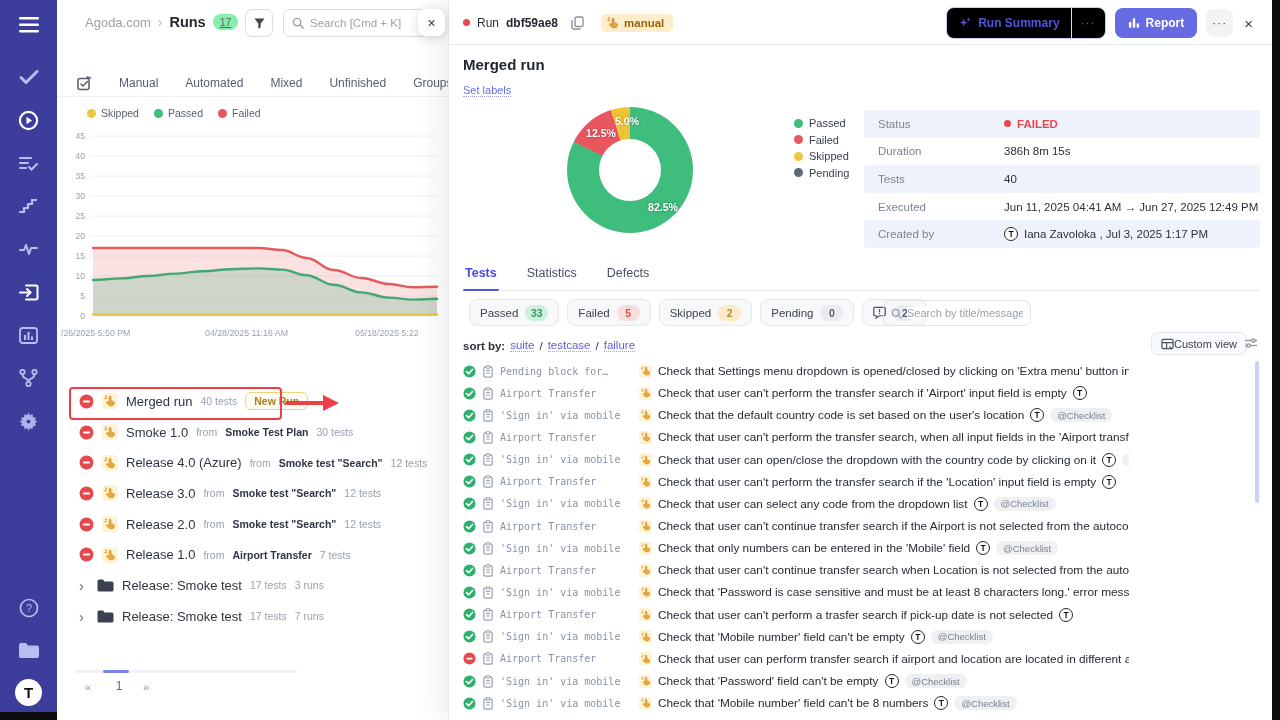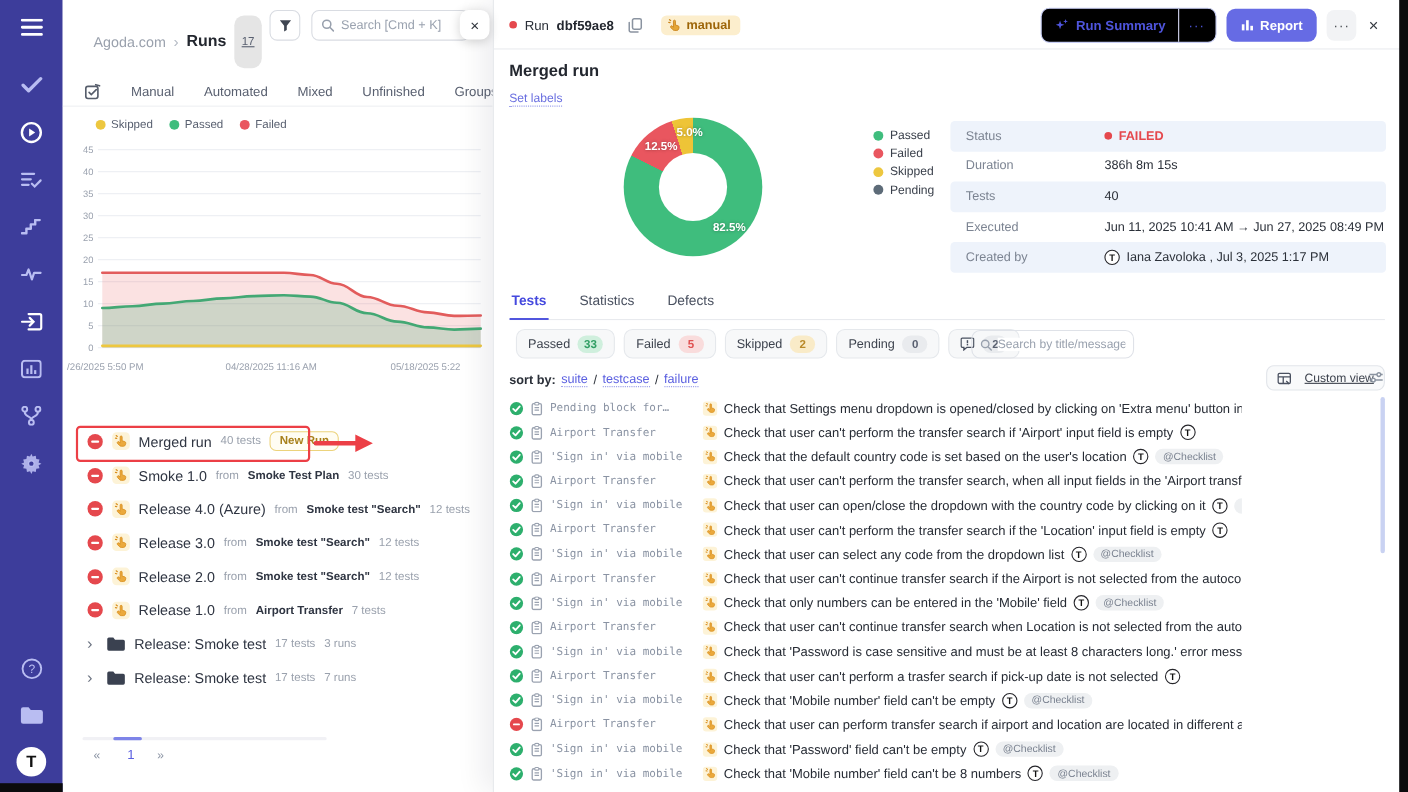--- a/index.html
+++ b/index.html
@@ -18,21 +18,21 @@
   .sb-bottom { margin-top:auto; display:flex; flex-direction:column; gap:16px; margin-bottom:14px; align-items:center;}
   .sb-avatar { width:27px; height:27px; border-radius:50%; background:#fff; color:#111;
     display:flex; align-items:center; justify-content:center; font-weight:bold; font-size:15px; }
 
   
   .left-panel { position:absolute; left:57px; top:0; width:391px; height:720px; background:#fff; overflow:hidden; }
   .breadcrumb { position:absolute; left:28px; top:14px; display:flex; align-items:center; gap:7px; font-size:13px; }
   .bc-project { color:#9aa1ad; }
   .bc-sep { color:#b6bcc6; font-size:14px; }
   .bc-page { color:#23272f; font-weight:bold; font-size:14.5px; }
-  .bc-count { background:#e5e5e5; color:#596070; font-size:10.5px; padding:18px 7px; border-radius:9px;text-decoration:underline; }
+  .bc-count { background:#86efac; color:#596070; font-size:10.5px; padding:2px 7px; border-radius:9px;text-decoration:underline; }
   .filter-btn { position:absolute; left:188px; top:9px; width:28px; height:28px; border:1px solid #d9dce2;
     border-radius:7px; background:#fff; display:flex; align-items:center; justify-content:center; cursor:pointer; }
   .search-box { position:absolute; left:226px; top:9px; width:144px; height:28px; border:1px solid #d9dce2;
     border-radius:7px; display:flex; align-items:center; padding:0 8px; gap:6px; background:#fff; }
   .search-box input { border:none; outline:none; width:100%; font-size:11.5px; color:#333;
     font-family:"Liberation Sans", sans-serif; }
   .search-box input::placeholder { color:#9aa2af; }
 
   .lp-tabs { position:absolute; left:0; top:70px; width:391px; height:27px; border-bottom:1px solid #eef0f3;
     display:flex; align-items:center; padding-left:20px; gap:27px; }
@@ -138,22 +138,22 @@
   .cnt.gray { background:#e9ebee; color:#596070; }
   .t-search { position:absolute; left:434px; top:300px; width:148px; height:26px; border:1px solid #dfe2e8;
     border-radius:8px; display:flex; align-items:center; gap:5px; padding:0 7px; overflow:hidden; }
   .t-search input { border:none; outline:none; width:100%; font-size:11px; color:#333;
     font-family:"Liberation Sans", sans-serif; }
   .t-search input::placeholder { color:#9aa2af; }
 
   .sort-row { position:absolute; left:14px; top:339px; font-size:11.5px; color:#2b3039; display:flex; gap:5px; align-items:center; }
   .sort-label { font-weight:bold; }
   .sort-link { color:#5a5fe0; border-bottom:1px dotted #9ea2ec; cursor:pointer; }
-  .custom-view { position:absolute; left:702px; top:332px; height:23px; display:flex; align-items:center; gap:12px;
-    padding:0 9px; border:1px solid #e2e5ea; border-radius:7px; background:#f9fafb; font-size:11px; color:#3d434e; cursor:pointer;text-decoration:underline; }
+  .custom-view { position:absolute; left:702px; top:332px; height:23px; display:flex; align-items:center; gap:0;
+    padding:0 9px; border:1px solid #e2e5ea; border-radius:7px; background:#f9fafb; font-size:11px; color:#3d434e; cursor:pointer; }
   .sliders-icon { position:absolute; left:795px; top:337px; cursor:pointer; }
 
   .t-list { position:absolute; left:14px; top:360px; width:666px; overflow:hidden; }
   .t-row { height:22.15px; display:flex; align-items:center; gap:6px; white-space:nowrap; overflow:hidden; cursor:pointer; }
   .t-suite { width:133px; flex:0 0 auto; font-family:"DejaVu Sans Mono", monospace; font-size:10px;
     color:#8a93a3; overflow:hidden; text-overflow:ellipsis; }
   .t-title { font-size:11.8px; color:#262b34; flex:0 0 auto; }
   .t-tag { background:#eef0f2; color:#7a8290; font-size:9.5px; padding:1.5px 7px; border-radius:8px; flex:0 0 auto; }
   .rp-scrollthumb { position:absolute; left:806px; top:361px; width:4px; height:142px; background:#c9d2f2; border-radius:2px; }
 
@@ -607,21 +607,21 @@
     <div class="dt-row">
       <span class="dt-label">Duration</span>
       <span class="dt-value">386h 8m 15s</span>
     </div>
     <div class="dt-row">
       <span class="dt-label">Tests</span>
       <span class="dt-value">40</span>
     </div>
     <div class="dt-row">
       <span class="dt-label">Executed</span>
-      <span class="dt-value">Jun 11, 2025 10:41 AM → Jun 27, 2025 08:49 PM</span>
+      <span class="dt-value">Jun 11, 2025 04:41 AM → Jun 27, 2025 12:49 PM</span>
     </div>
     <div class="dt-row">
       <span class="dt-label">Created by</span>
       <span class="dt-value">
           <span class="mini-avatar">
             <span>T</span>
           </span>
           <span>Iana Zavoloka , Jul 3, 2025 1:17 PM</span>
         </span>
     </div>

